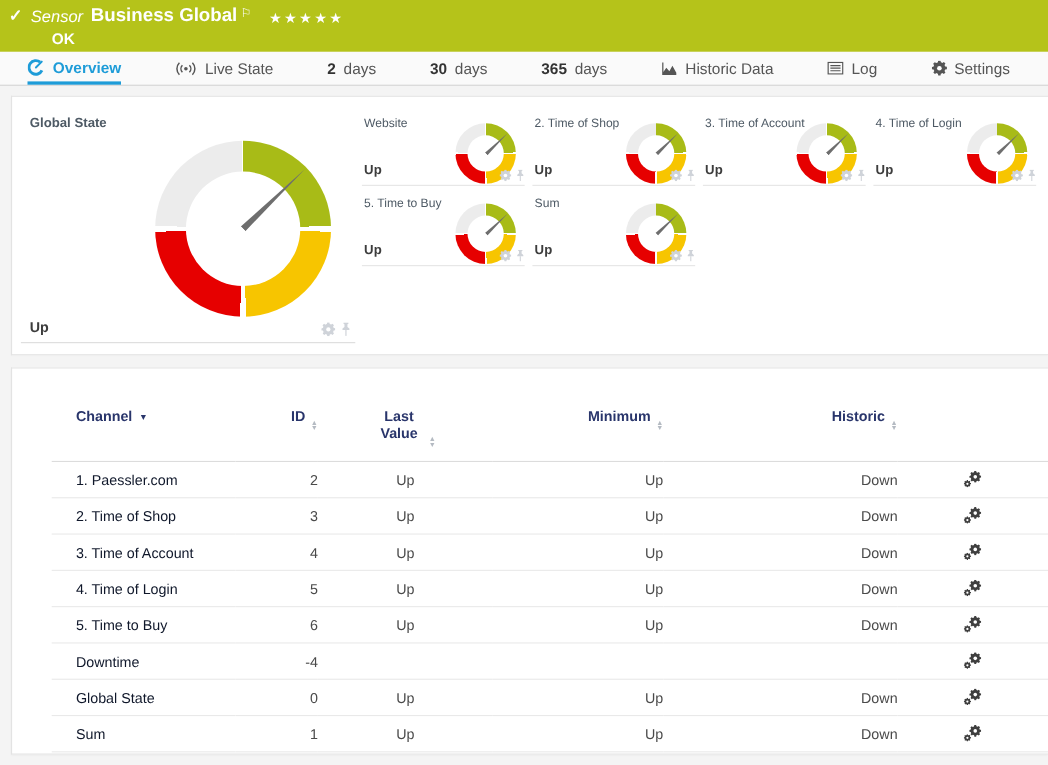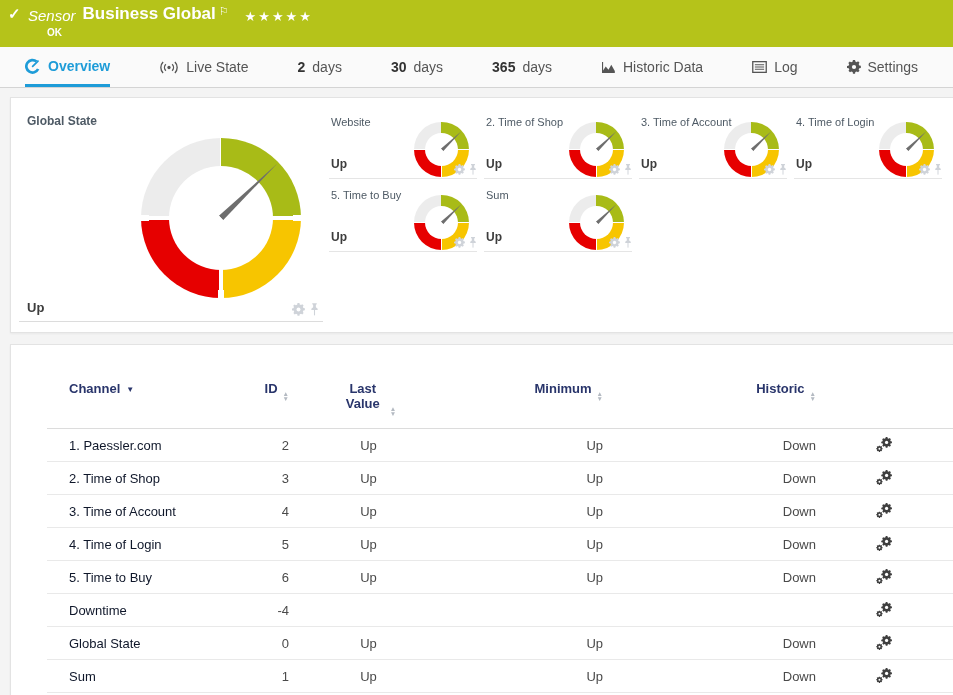--- a/index.html
+++ b/index.html
@@ -18,24 +18,24 @@
   svg{display:block}
 
   
   .banner{height:47px;background:var(--banner-green);color:#fff;position:relative}
   .banner .check{position:absolute;left:8px;top:5px;font-size:15px;font-weight:bold}
   .banner .trow{position:absolute;left:28px;top:4px;display:flex;align-items:flex-end}
   .banner .kind{font-style:italic;font-size:15px}
   .banner .name{font-weight:bold;font-size:17px;margin-left:7px}
   .banner .flag{font-size:11px;margin-left:3px;position:relative;top:-6px}
   .banner .stars{font-size:13px;margin-left:16px;letter-spacing:2px}
-  .banner .status{position:absolute;left:47px;top:27px;font-size:10px;font-weight:bold}
-
-  
-  .tabbar{height:41px;background:#fafafa;border-bottom:1px solid #d4d4d4;
+  .banner .status{position:absolute;left:47px;top:27px;font-size:14px;font-weight:bold}
+
+  
+  .tabbar{height:31px;background:#fafafa;border-bottom:1px solid #d4d4d4;
     display:flex;padding-left:25px;gap:49px;font-size:14px;color:#555}
   .tab{display:flex;align-items:center;gap:7px;cursor:pointer;white-space:nowrap}
   .tab.active{color:var(--accent-blue);font-weight:bold;border-bottom:3px solid var(--accent-blue)}
   .tab .num{font-weight:bold;color:#333}
   .tab svg{color:#555}
   .tab.active svg{color:var(--accent-blue)}
 
   
   .card{margin-left:10px;background:#fff;border:1px solid #e3e3e3;border-right:none;
     box-shadow:0 1px 2px rgba(0,0,0,.05)}

